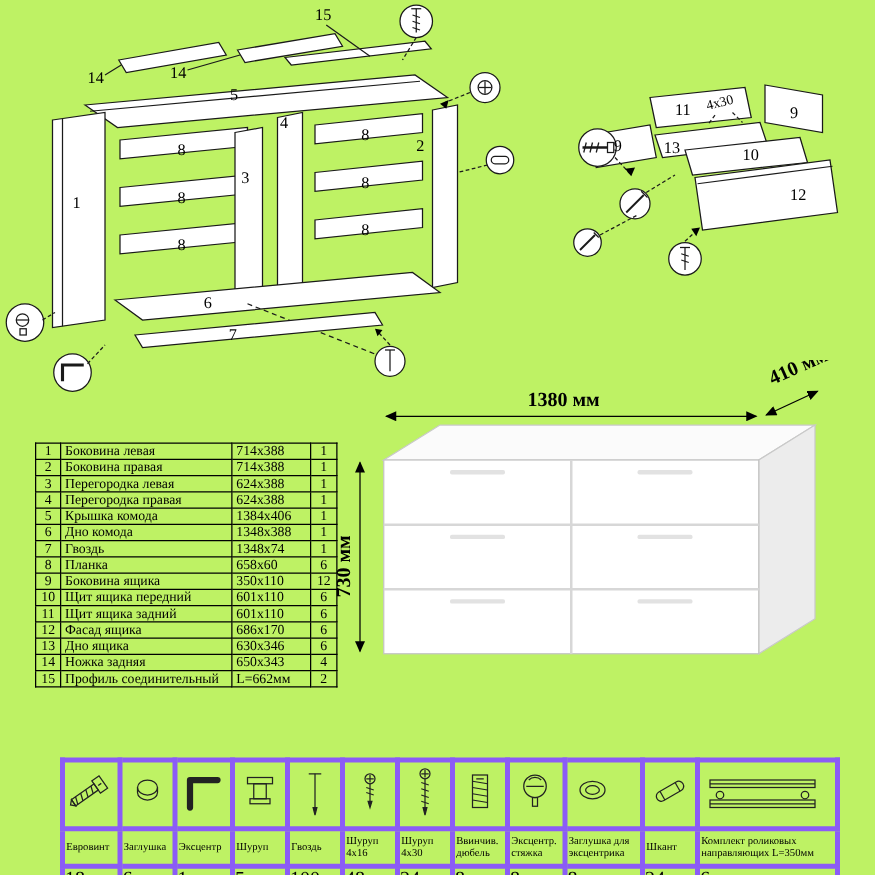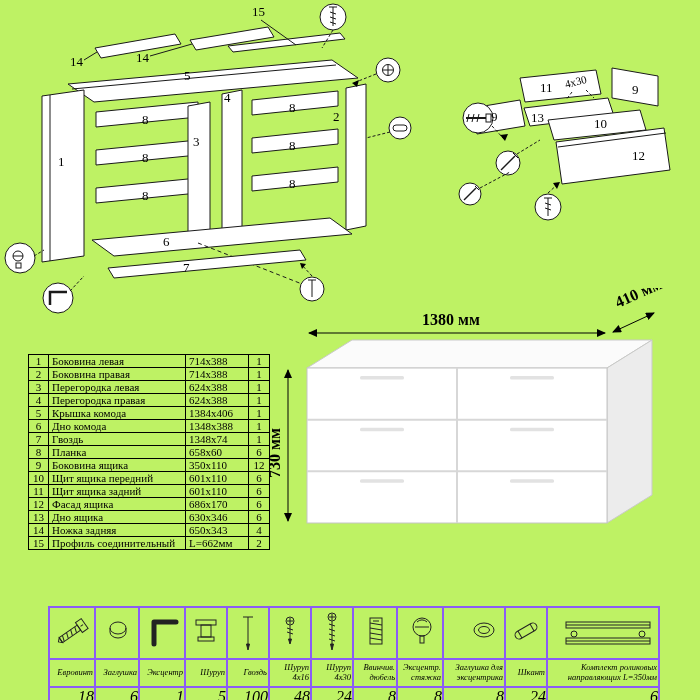--- a/index.html
+++ b/index.html
@@ -9,21 +9,21 @@
   .render-wrap{position:absolute;left:262px;top:288px;width:430px;height:280px;}
   table{border-collapse:collapse;}
   .parts{position:absolute;left:28px;top:354px;font-size:11px;}
   .parts td{border:1px solid #000;padding:0 3px;height:12px;line-height:12px;white-space:nowrap;}
   .c-num{width:13px;text-align:center;}
   .c-name{width:130px;text-align:left;}
   .c-size{width:56px;text-align:left;}
   .c-qty{width:14px;text-align:center;}
   .hw-title{position:absolute;left:0;top:583px;width:700px;text-align:center;font-size:16px;}
   .hw{position:absolute;left:48px;top:606px;table-layout:fixed;}
-  .hw td{border:2px solid #8b5cf6;text-align:right;vertical-align:middle;padding:0;font-style:italic;}
+  .hw td{border:4px solid #8b5cf6;text-align:left;vertical-align:middle;padding:0;}
   .hw-icons td{height:48px;}
   .hw-labels td{font-size:8.5px;line-height:1.15;height:24px;padding:1px;}
   .hw-qty td{font-size:16px;height:16px;}
   svg text{font-family:"Liberation Serif",serif;fill:#000;stroke:none;}
 </style>
 </head>
 <body>
 
 <div class="page">
 

